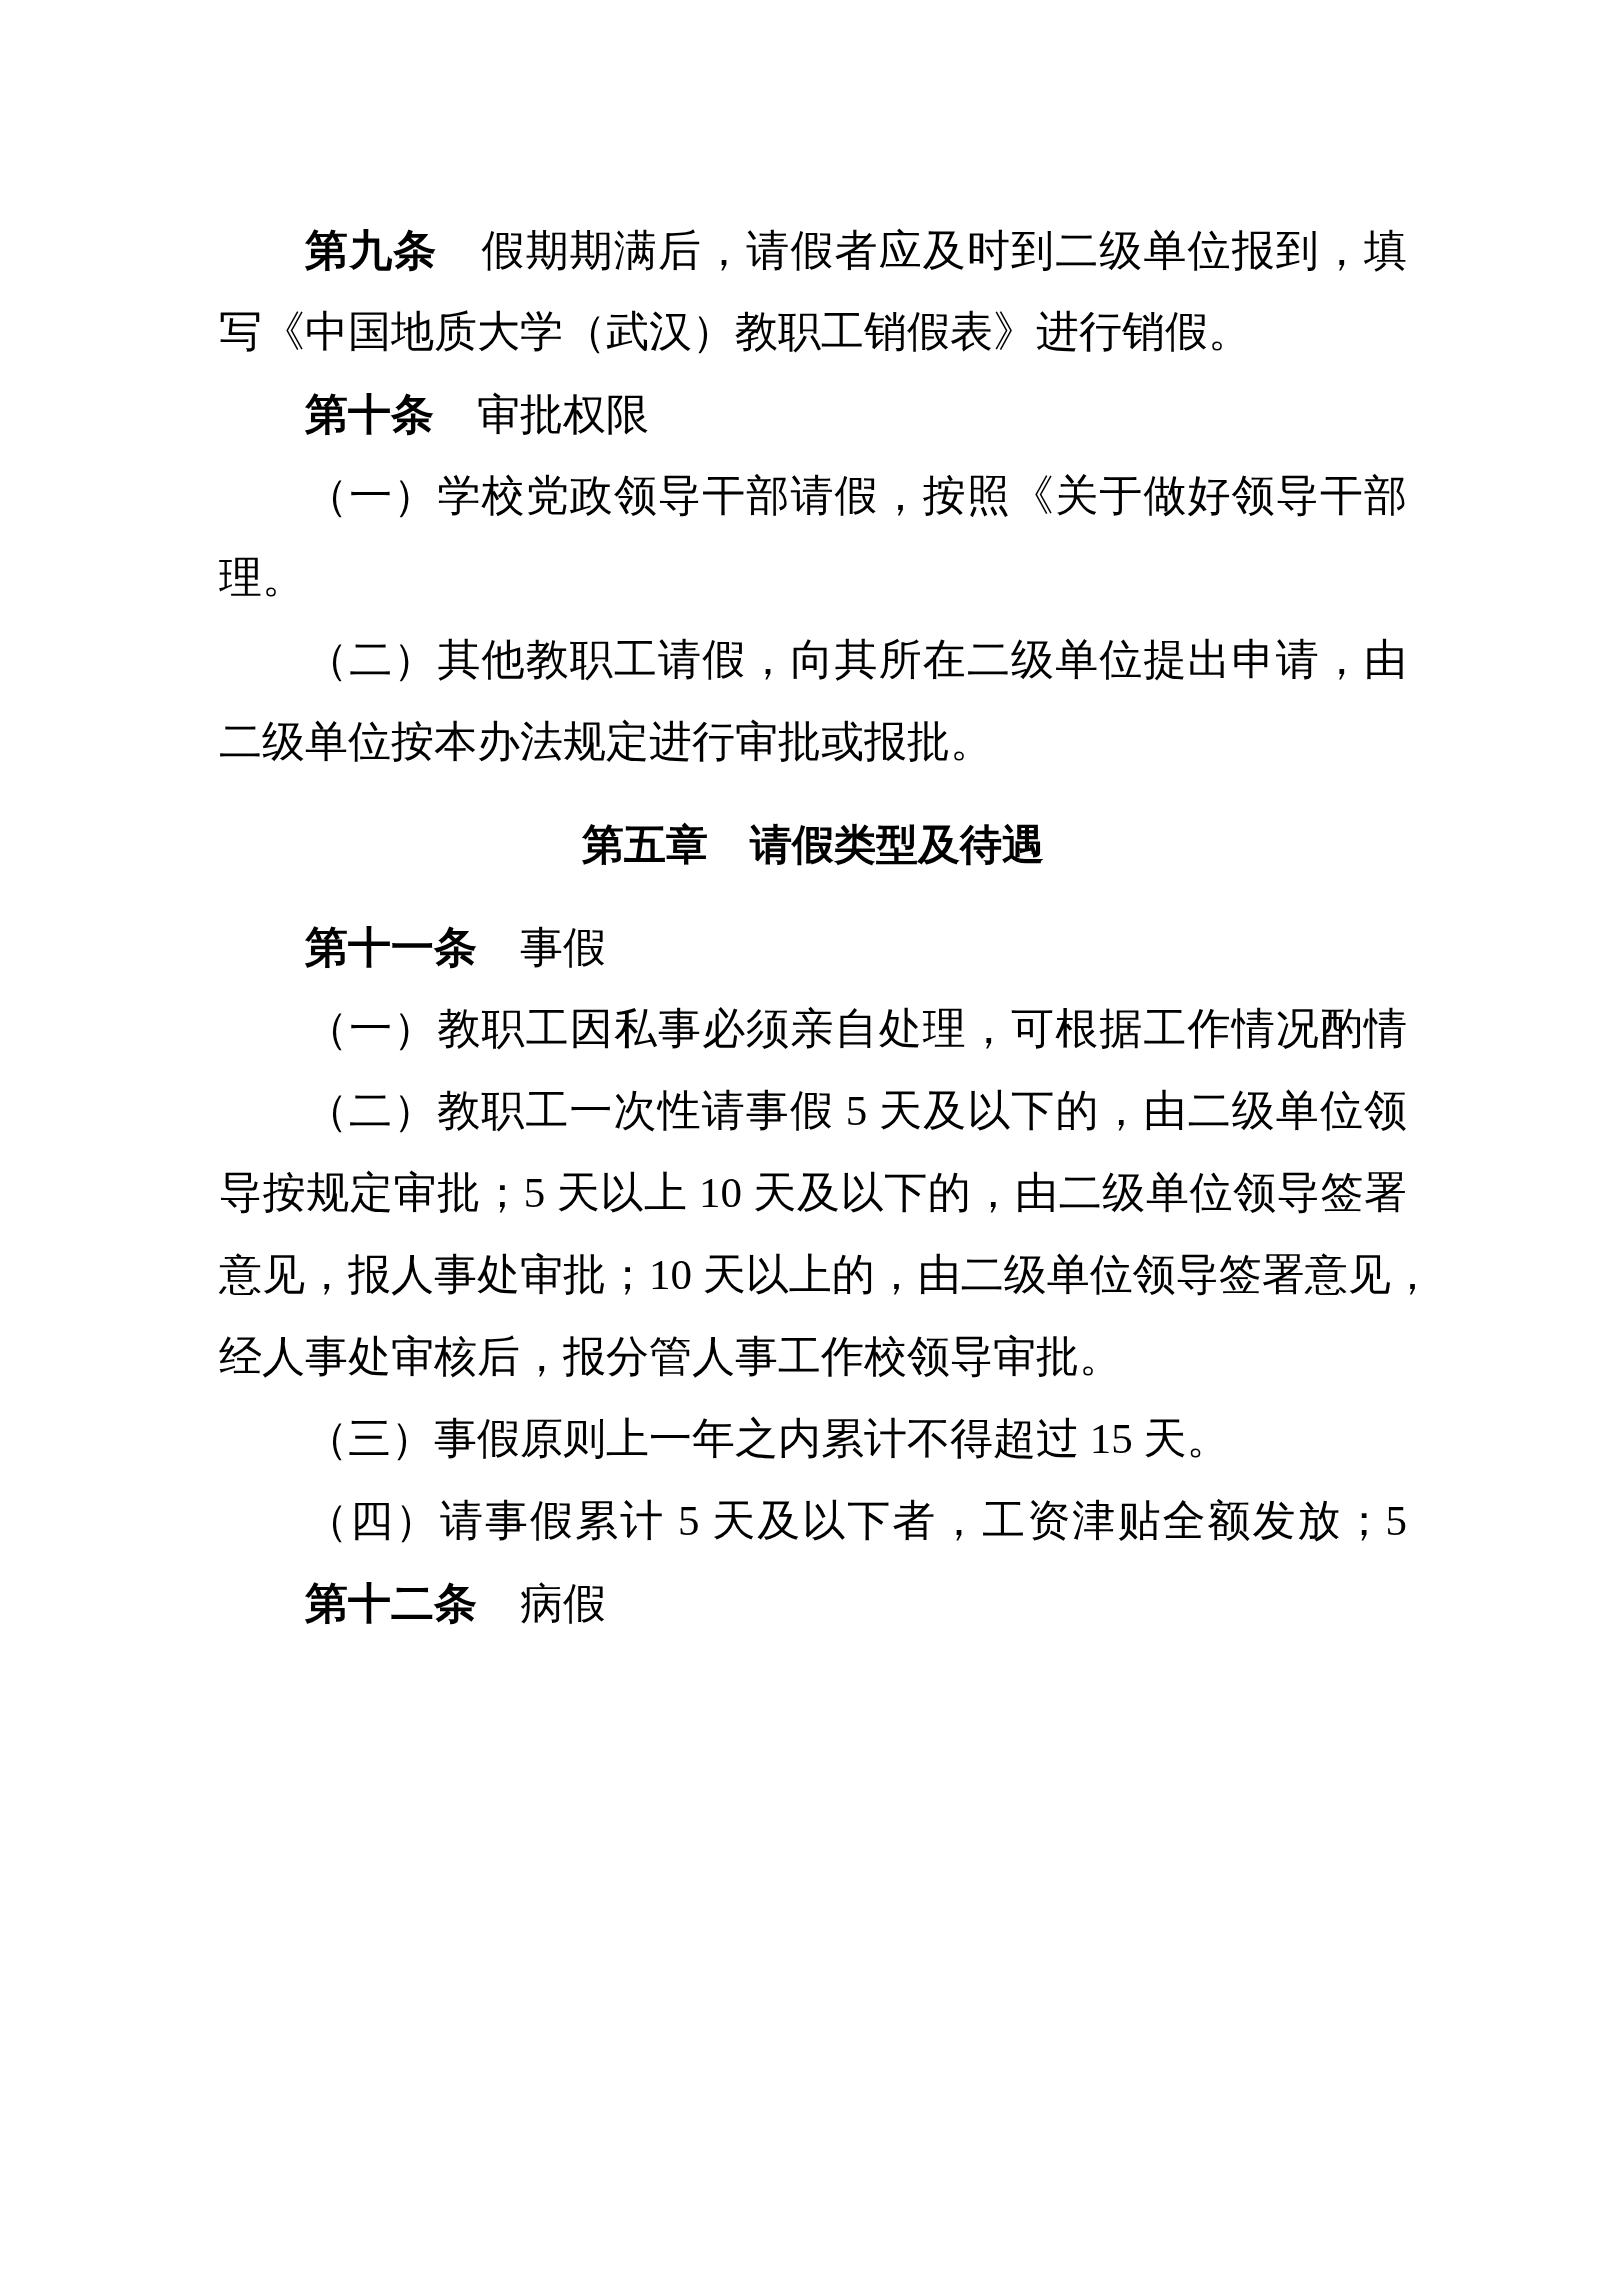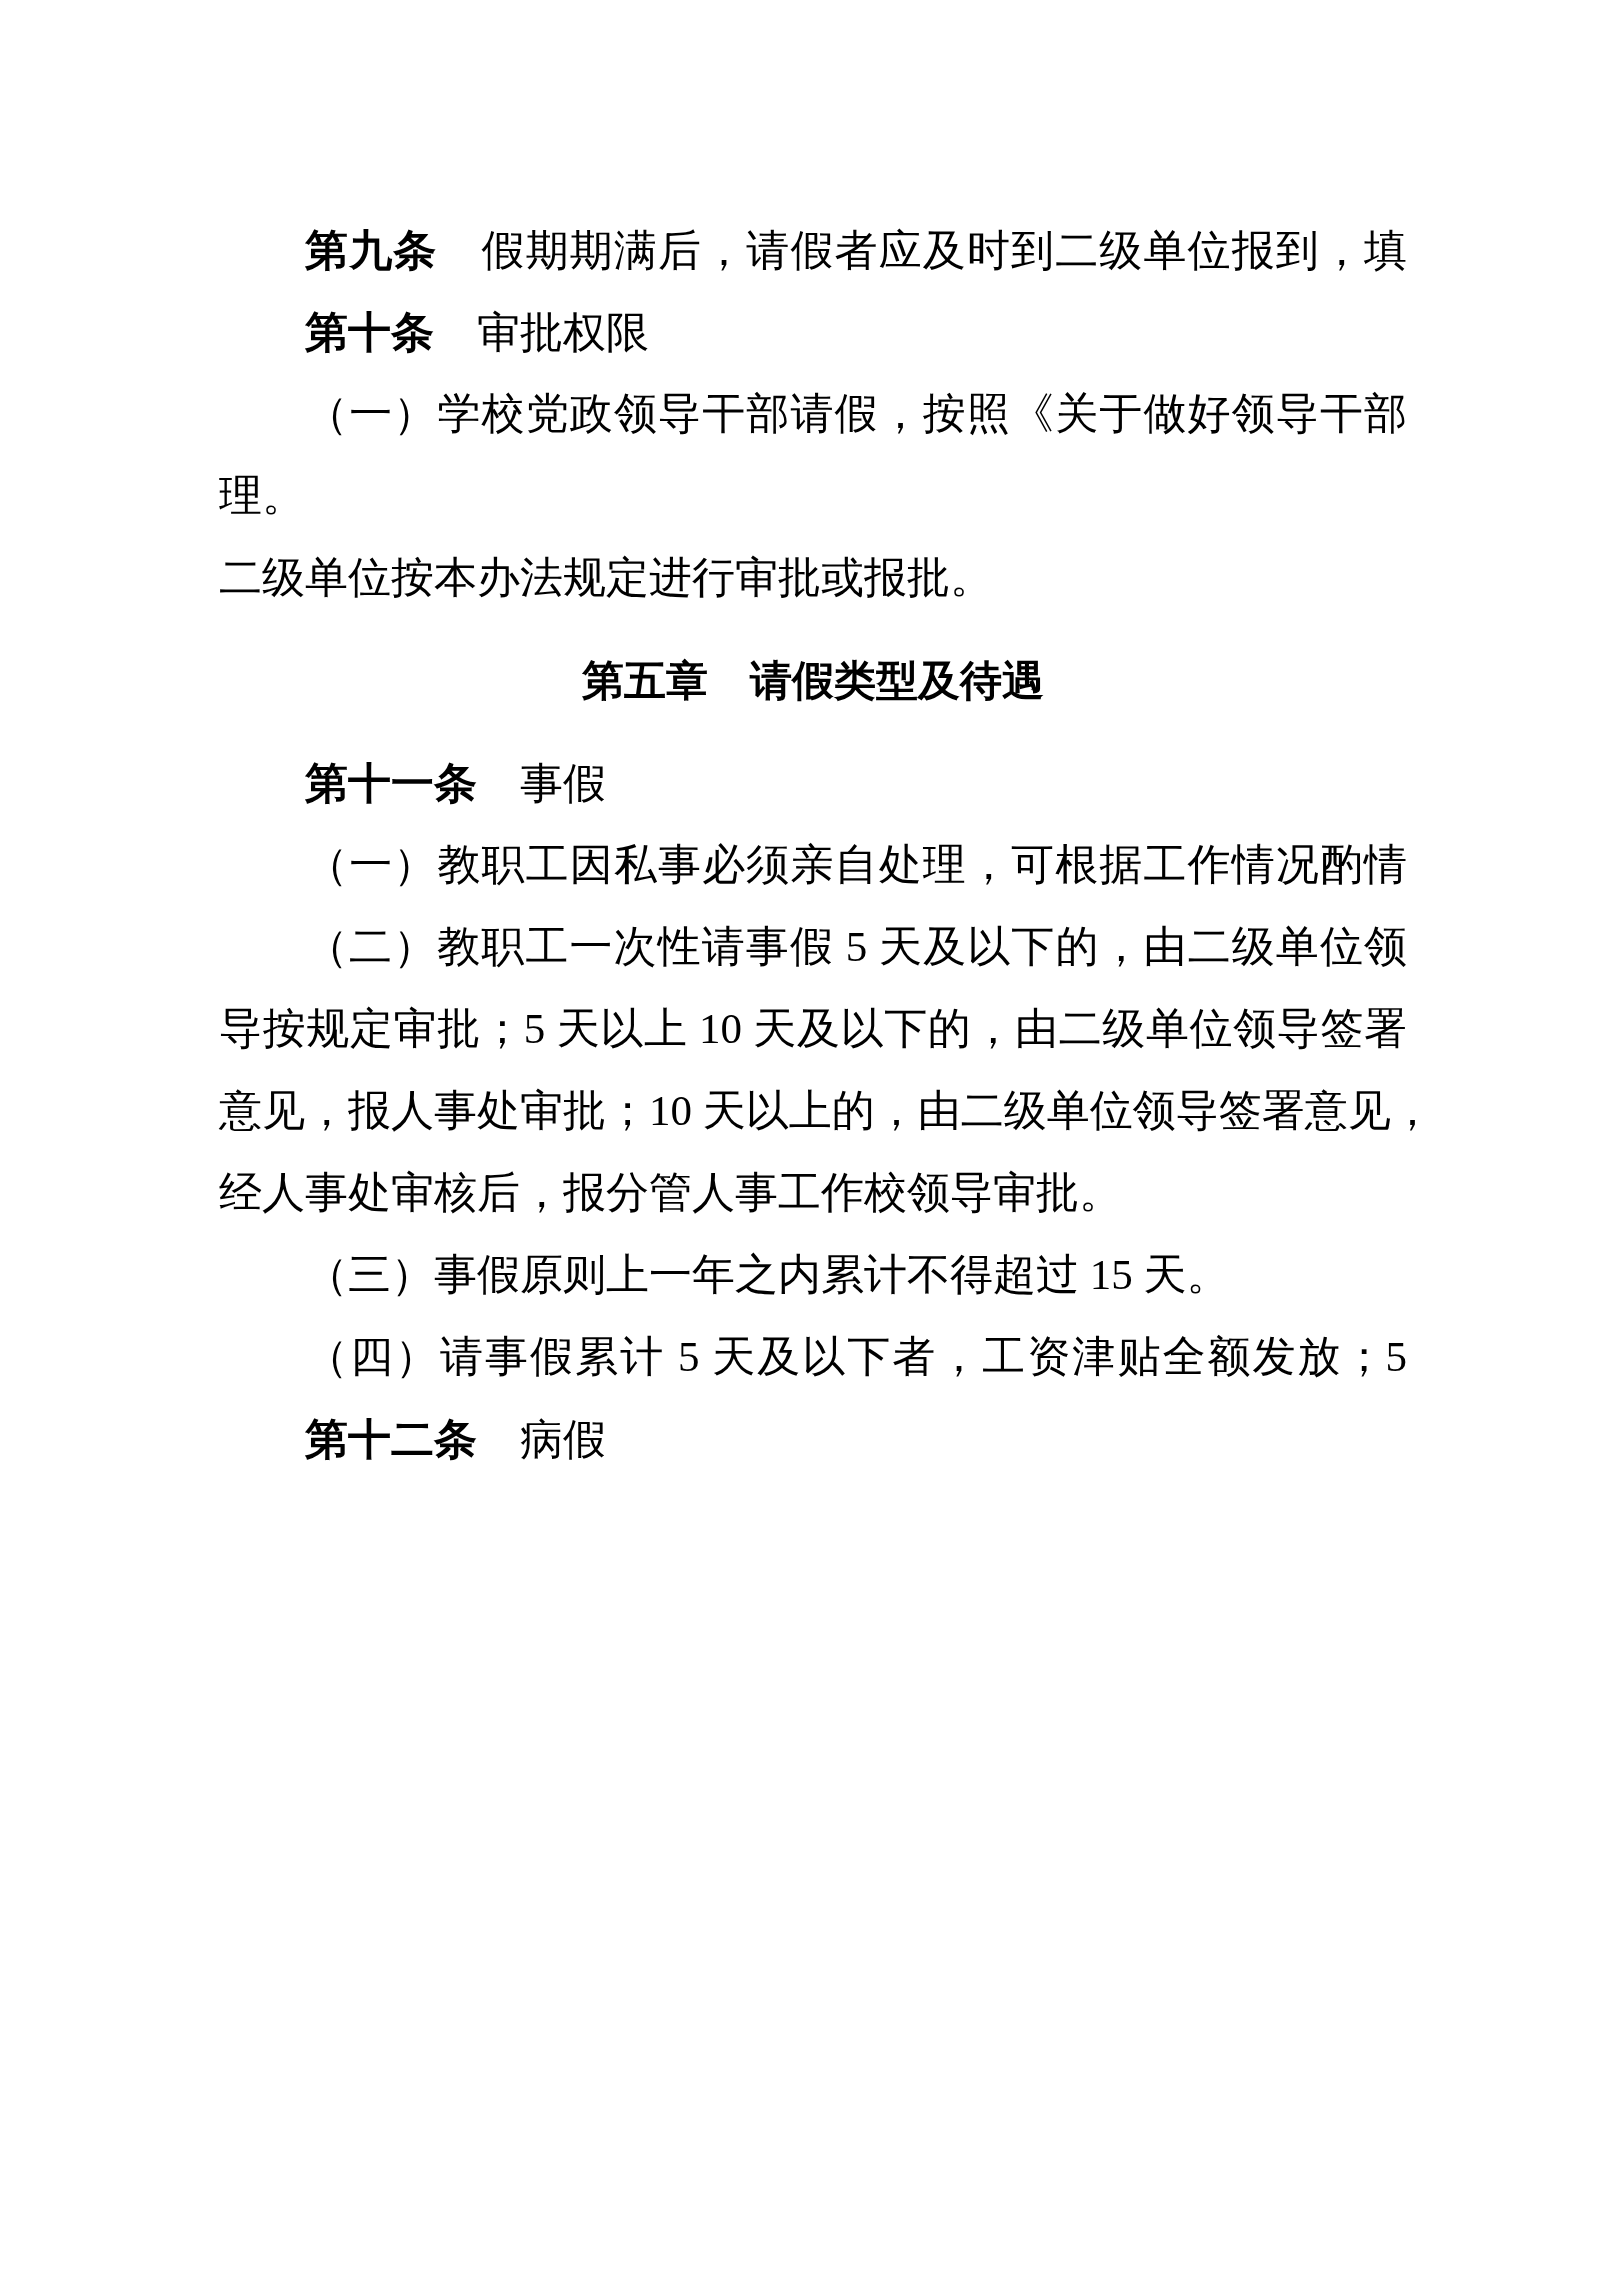--- a/index.html
+++ b/index.html
@@ -56,28 +56,30 @@
   }
 </style>
 </head>
 <body>
 
 <div class="page">
   <div class="textblock">
 
     <div class="line ind full"><span class="lbl">第九条</span><span>　假期期满后，请假者应及时到二级单位报到，填</span></div>
 
+    <div class="line"><span>写《中国地质大学（武汉）教职工销假表》进行销假。</span></div>
 
     <div class="line ind"><span class="lbl">第十条</span><span>　审批权限</span></div>
 
     <div class="line ind full"><span>（一）学校党政领导干部请假，按照《关于做好领导干部</span></div>
 
 
     <div class="line"><span>理。</span></div>
 
+    <div class="line ind full"><span>（二）其他教职工请假，向其所在二级单位提出申请，由</span></div>
 
     <div class="line"><span>二级单位按本办法规定进行审批或报批。</span></div>
 
     <div class="chapter">第五章　请假类型及待遇</div>
 
     <div class="line ind"><span class="lbl">第十一条</span><span>　事假</span></div>
 
     <div class="line ind full"><span>（一）教职工因私事必须亲自处理，可根据工作情况酌情</span></div>
 
 

